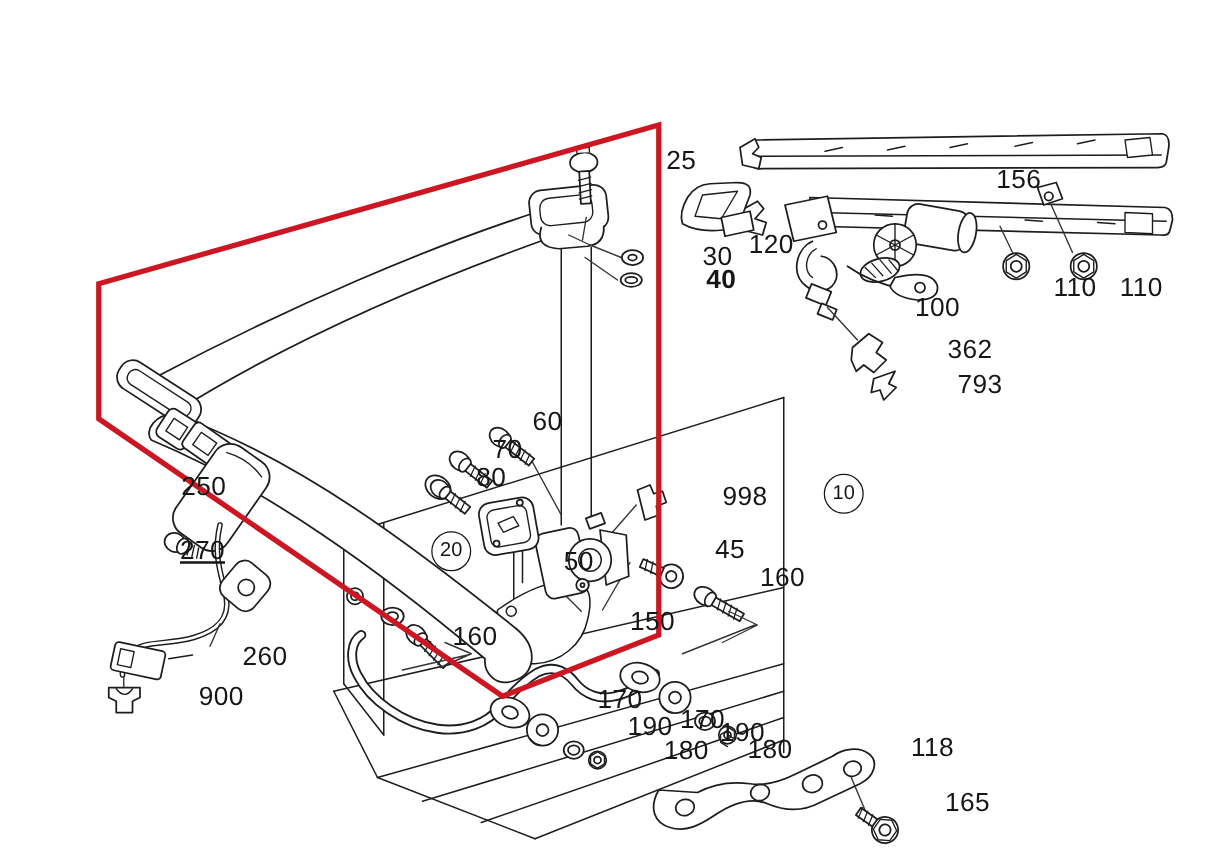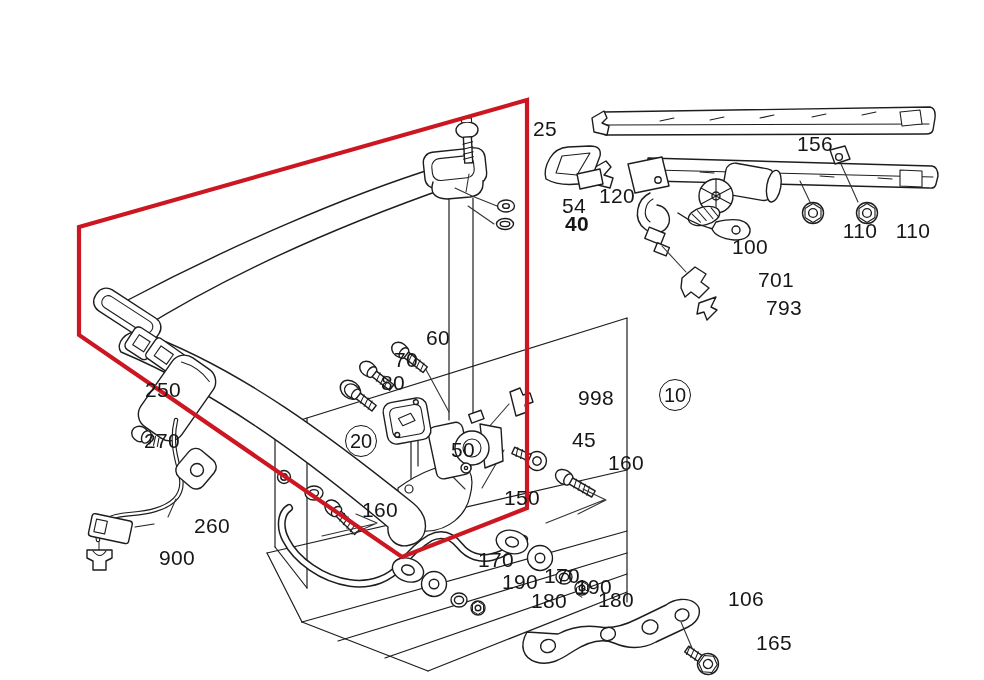--- a/index.html
+++ b/index.html
@@ -10,21 +10,21 @@
   .canvas svg{position:absolute;left:0;top:0;}
   .labels-layer{position:absolute;left:0;top:0;width:100%;height:100%;pointer-events:none;margin-left:48px;}
   .part-label{
     position:absolute;transform:translate(-50%,-50%);
     font-size:21px;color:#161616;white-space:nowrap;letter-spacing:.3px;
   }
   .circled-ref{
     position:absolute;transform:translate(-50%,-50%);
     width:30px;height:30px;border:1.7px solid #161616;border-radius:50%;
     background:#fff;display:flex;align-items:center;justify-content:center;
-    font-size:20px;color:#161616;
+    font-size:16px;color:#161616;
   }
 </style>
 </head>
 <body>
 
 <div class="canvas">
 
 <svg width="984" height="680" viewBox="0 0 984 680" fill="none" stroke="#1d1d1d" stroke-width="1.4" stroke-linecap="round" stroke-linejoin="round">
 
   <g stroke-width="1.2">
@@ -378,47 +378,47 @@
     <path d="M93,551 q7,9 13,0" stroke-width="1.1"></path>
   </g>
 
   <g>
     <polygon points="79,227 527,100 527,508 402,557 79,335" stroke="#cc1722" stroke-width="4.2" fill="none" stroke-linejoin="miter"></polygon>
   </g>
 </svg>
 
 <div class="labels-layer">
       <span class="part-label" style="left: 497px; top: 129px;">25</span>
-      <span class="part-label" style="left: 526px; top: 206px;">54</span>
+      <span class="part-label" style="left: 526px; top: 206px;">30</span>
       <span class="part-label" style="left: 529px; top: 224px; font-weight: bold;">40</span>
       <span class="part-label" style="left: 569px; top: 196px;">120</span>
       <span class="part-label" style="left: 767px; top: 144px;">156</span>
       <span class="part-label" style="left: 702px; top: 247px;">100</span>
       <span class="part-label" style="left: 812px; top: 231px;">110</span>
       <span class="part-label" style="left: 865px; top: 231px;">110</span>
-      <span class="part-label" style="left: 728px; top: 280px;">701</span>
+      <span class="part-label" style="left: 728px; top: 280px;">362</span>
       <span class="part-label" style="left: 736px; top: 308px;">793</span>
       <span class="part-label" style="left: 390px; top: 338px;">60</span>
       <span class="part-label" style="left: 358px; top: 360px;">70</span>
       <span class="part-label" style="left: 345px; top: 383px; text-align: right;">80</span>
       <span class="part-label" style="left: 415px; top: 450px;">50</span>
       <span class="part-label" style="left: 548px; top: 398px;">998</span>
       <span class="part-label" style="left: 536px; top: 440px;">45</span>
       <span class="part-label" style="left: 474px; top: 498px; text-align: right;">150</span>
       <span class="part-label" style="left: 332px; top: 510px;">160</span>
       <span class="part-label" style="left: 578px; top: 463px;">160</span>
       <span class="part-label" style="left: 448px; top: 560px;">170</span>
       <span class="part-label" style="left: 472px; top: 582px;">190</span>
       <span class="part-label" style="left: 501px; top: 601px;">180</span>
       <span class="part-label" style="left: 514px; top: 576px;">170</span>
       <span class="part-label" style="left: 546px; top: 587px;">190</span>
       <span class="part-label" style="left: 568px; top: 600px;">180</span>
-      <span class="part-label" style="left: 698px; top: 599px;">106</span>
+      <span class="part-label" style="left: 698px; top: 599px;">118</span>
       <span class="part-label" style="left: 726px; top: 643px;">165</span>
       <span class="part-label" style="left: 115px; top: 390px; text-align: right;">250</span>
-      <span class="part-label" style="left: 114px; top: 441px;">270</span>
+      <span class="part-label" style="left: 114px; top: 441px; text-decoration: underline;">270</span>
       <span class="part-label" style="left: 164px; top: 526px;">260</span>
       <span class="part-label" style="left: 129px; top: 558px;">900</span>
       <span class="circled-ref" style="left: 627px; top: 395px;">10</span>
       <span class="circled-ref" style="left: 313px; top: 441px;">20</span>
     </div>
 
 </div>
 
 </body></html>

